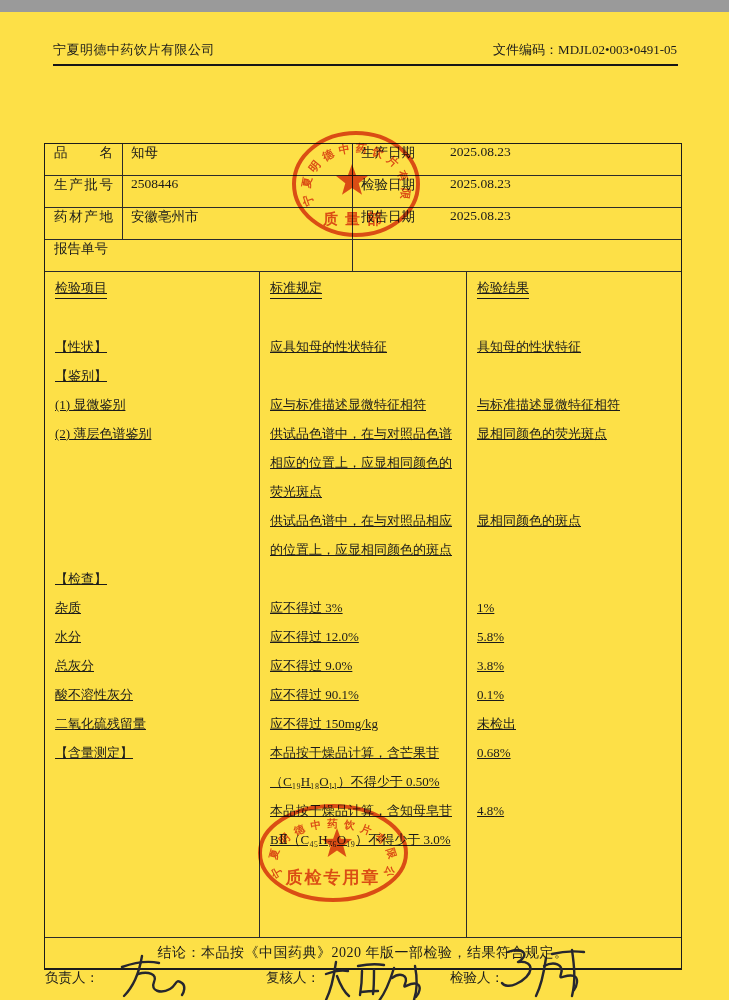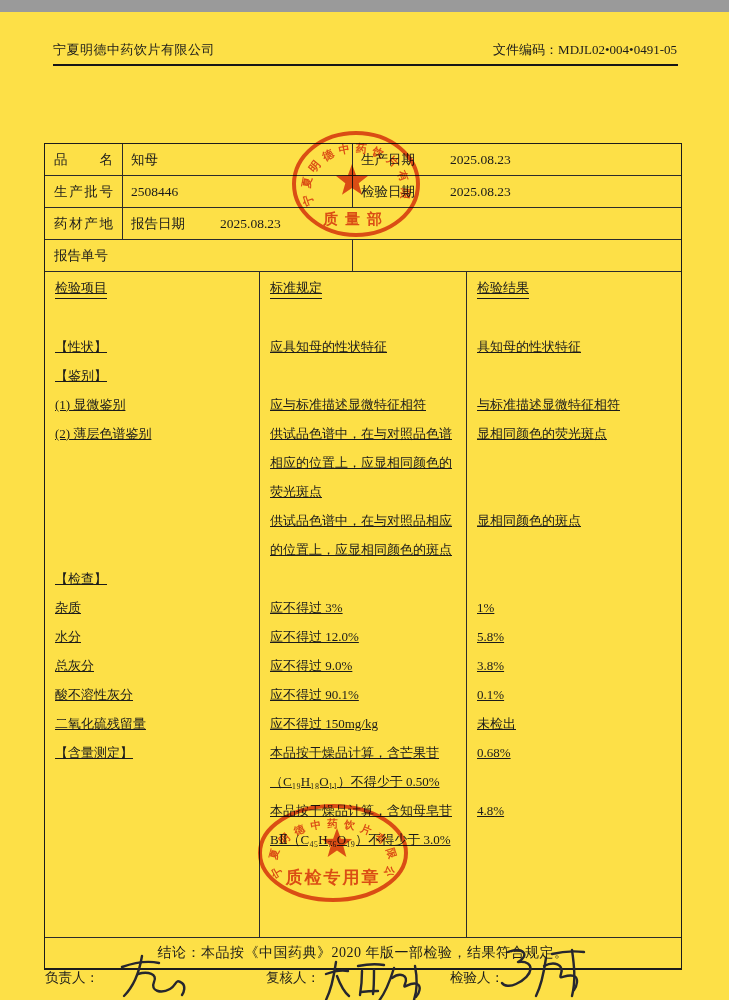--- a/index.html
+++ b/index.html
@@ -15,21 +15,21 @@
   .title{position:absolute;left:0;right:0;top:83px;text-align:center;
          font-size:27px;font-weight:bold;letter-spacing:2px;}
   
   .report-table{
     position:absolute;left:44px;top:131px;width:638px;box-sizing:border-box;
     border:1.5px solid #1c1c1c;border-bottom:2.5px solid #1c1c1c;background:transparent;
   }
   
   .irow{display:flex;align-items:stretch;height:31px;border-bottom:1px solid #2b2b2b;
         font-size:13.5px;}
-  .icell{display:flex;align-items:center;box-sizing:border-box;}
+  .icell{display:flex;box-sizing:border-box;}
   .ilabel{width:78px;border-right:1px solid #2b2b2b;padding:0 9px;}
   .ilabel span{width:100%;text-align:justify;text-align-last:justify;}
   .ivalue{width:230px;border-right:1px solid #2b2b2b;padding:0 8px;}
   .idate{flex:1;padding-left:8px;}
   .idate-label{width:89px;}
   .ilabel-wide{width:308px;border-right:1px solid #2b2b2b;padding:0 9px;}
   .ivalue-rest{flex:1;padding-left:8px;}
   
   .main-grid{display:grid;grid-template-columns:214px 207px 1fr;font-size:13px;text-decoration:underline;}
   .grow{display:contents;}
@@ -48,21 +48,21 @@
   .sig-svg path{fill:none;stroke:#26262e;stroke-width:2.4;stroke-linecap:round;stroke-linejoin:round;}
   
   .stamp{position:absolute;mix-blend-mode:multiply;opacity:.88;}
 </style>
 </head>
 <body>
 
 <div class="sheet">
 
   <div class="hdr-company">宁夏明德中药饮片有限公司</div>
-  <div class="hdr-code">文件编码：MDJL02•004•0491-05</div>
+  <div class="hdr-code">文件编码：MDJL02•003•0491-05</div>
   <div class="hdr-rule"></div>
 
   <div class="report-table">
 
     <div class="irow">
       <div class="icell ilabel">
           <span>品名</span>
         </div>
       <div class="icell ivalue">知母</div>
       <div class="icell idate">
@@ -77,20 +77,21 @@
       <div class="icell ivalue">2508446</div>
       <div class="icell idate">
         <span class="idate-label">检验日期</span>
         <span>2025.08.23</span>
       </div>
     </div>
     <div class="irow">
       <div class="icell ilabel">
           <span>药材产地</span>
         </div>
+      <div class="icell ivalue">安徽亳州市</div>
       <div class="icell idate">
         <span class="idate-label">报告日期</span>
         <span>2025.08.23</span>
       </div>
     </div>
     <div class="irow">
       <div class="icell ilabel-wide">报告单号</div>
     </div>
 
     <div class="main-grid">

